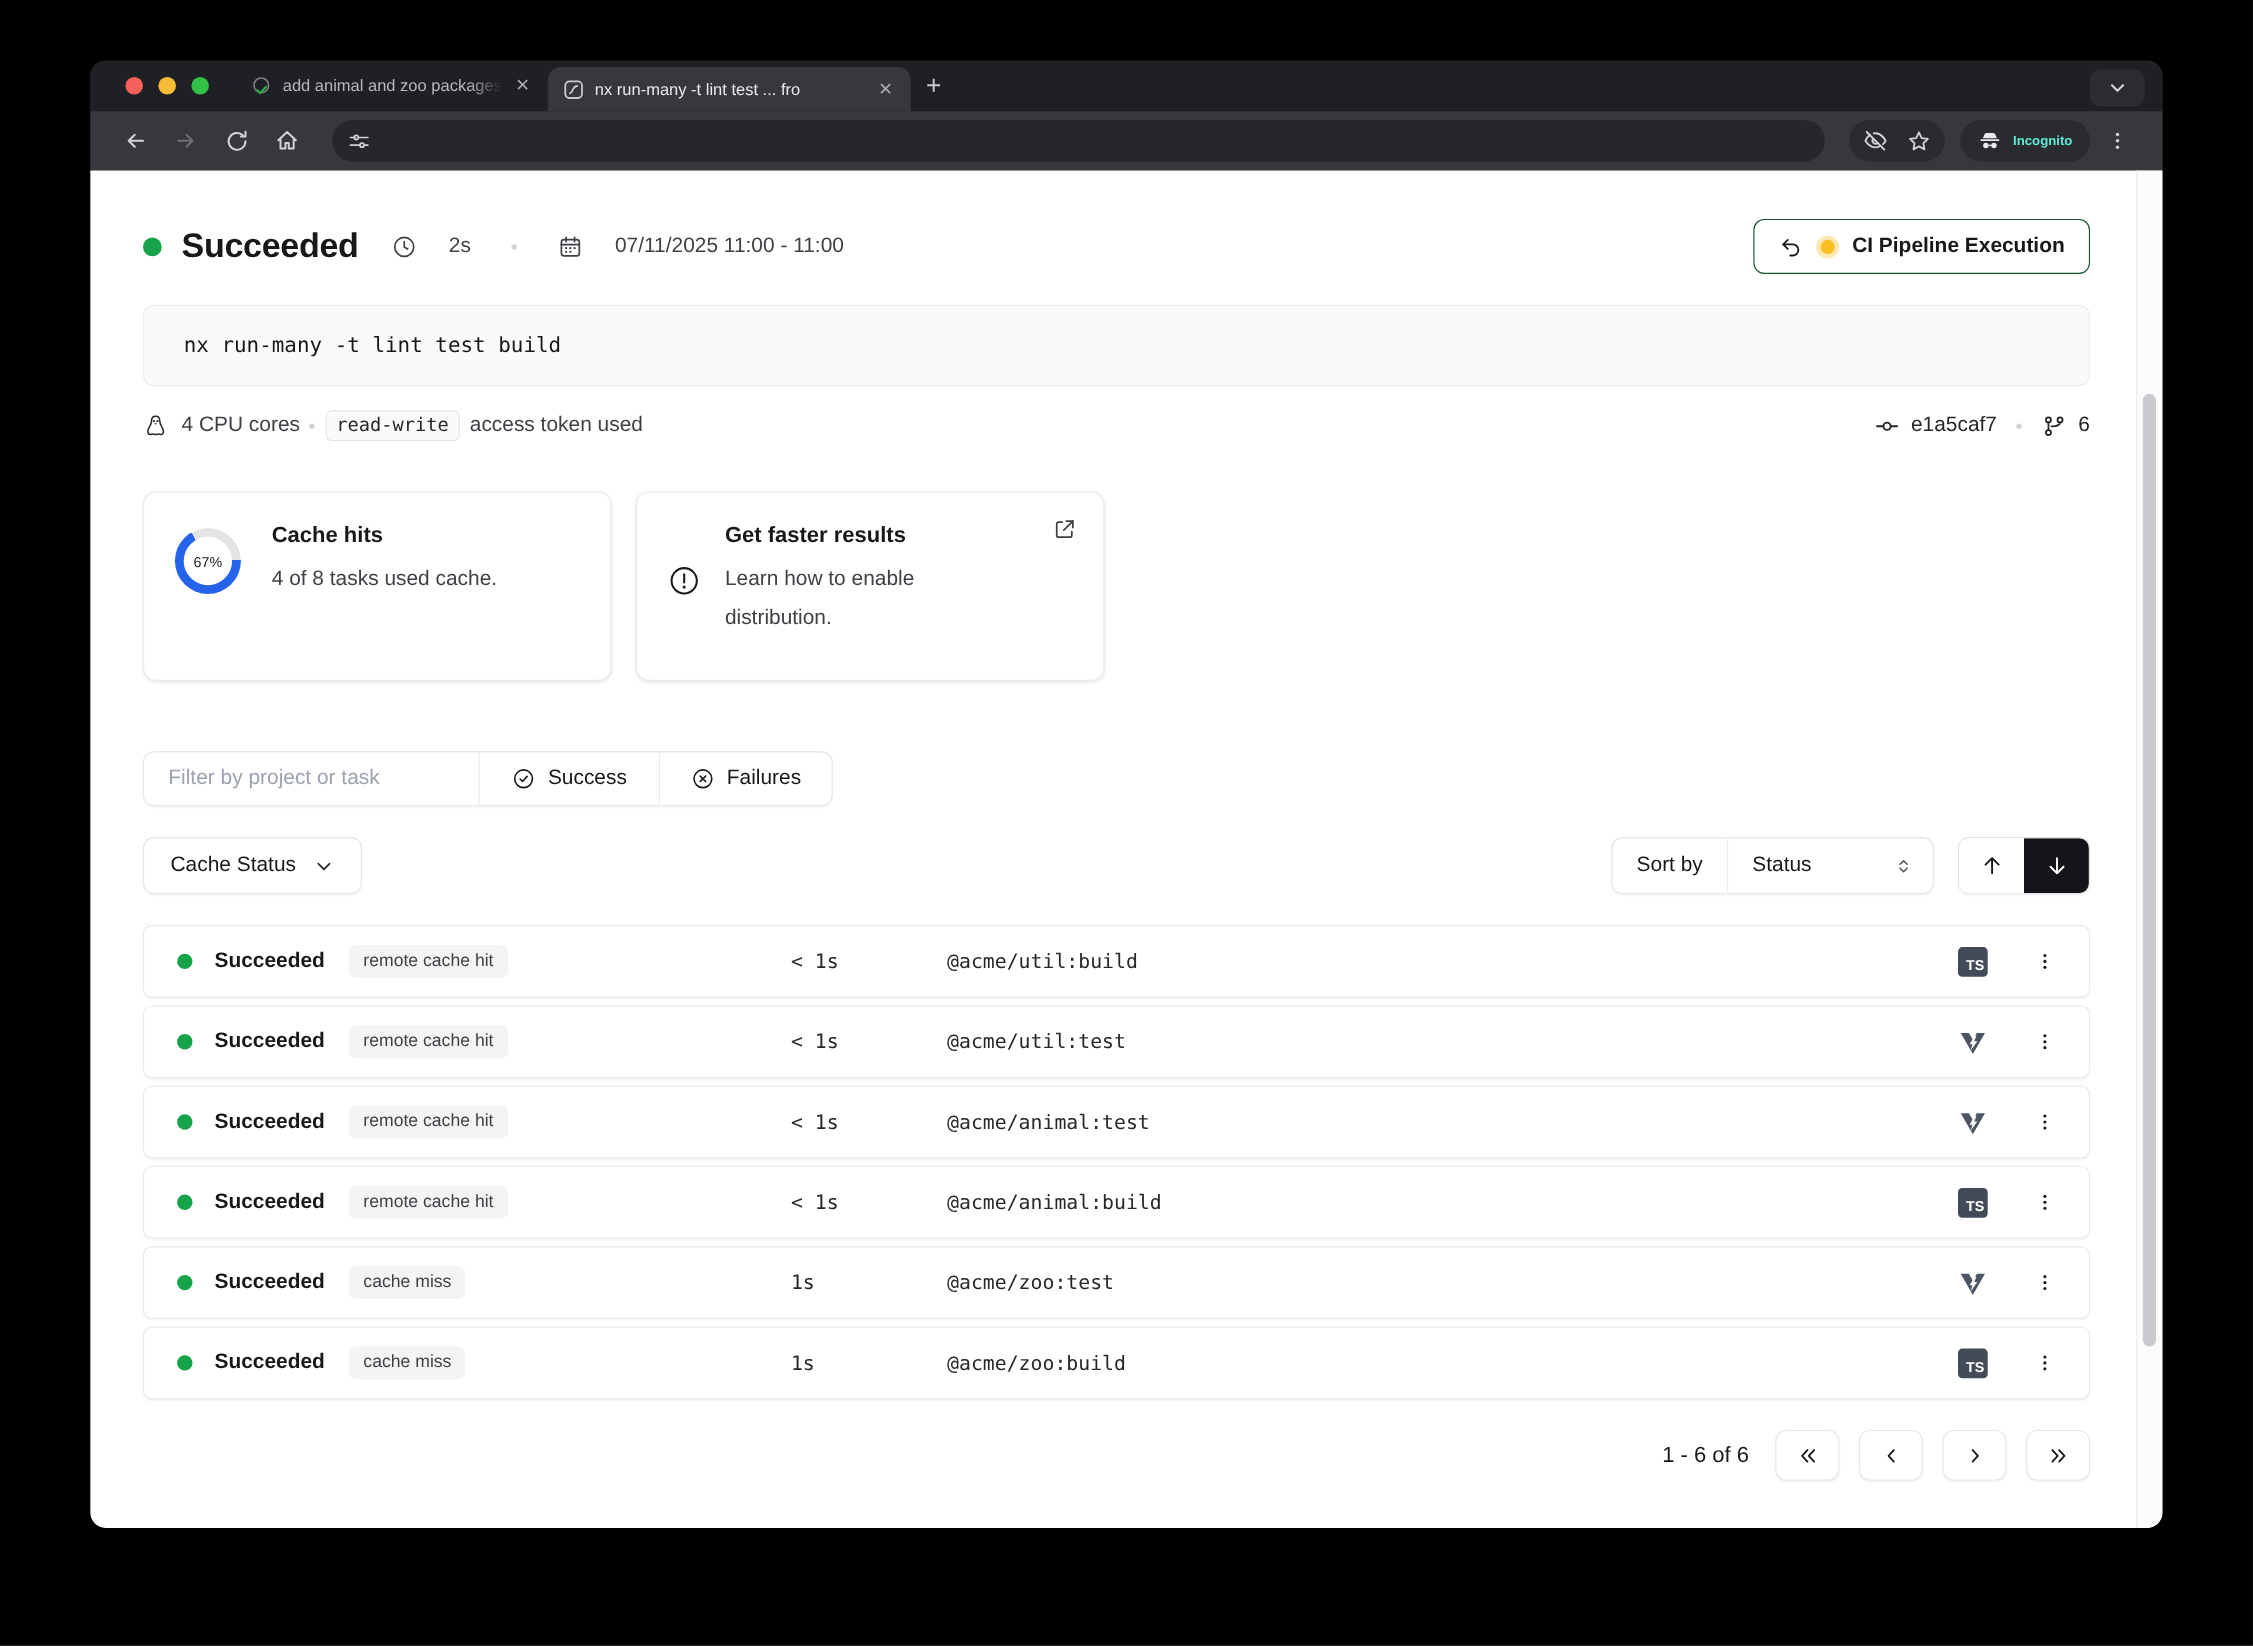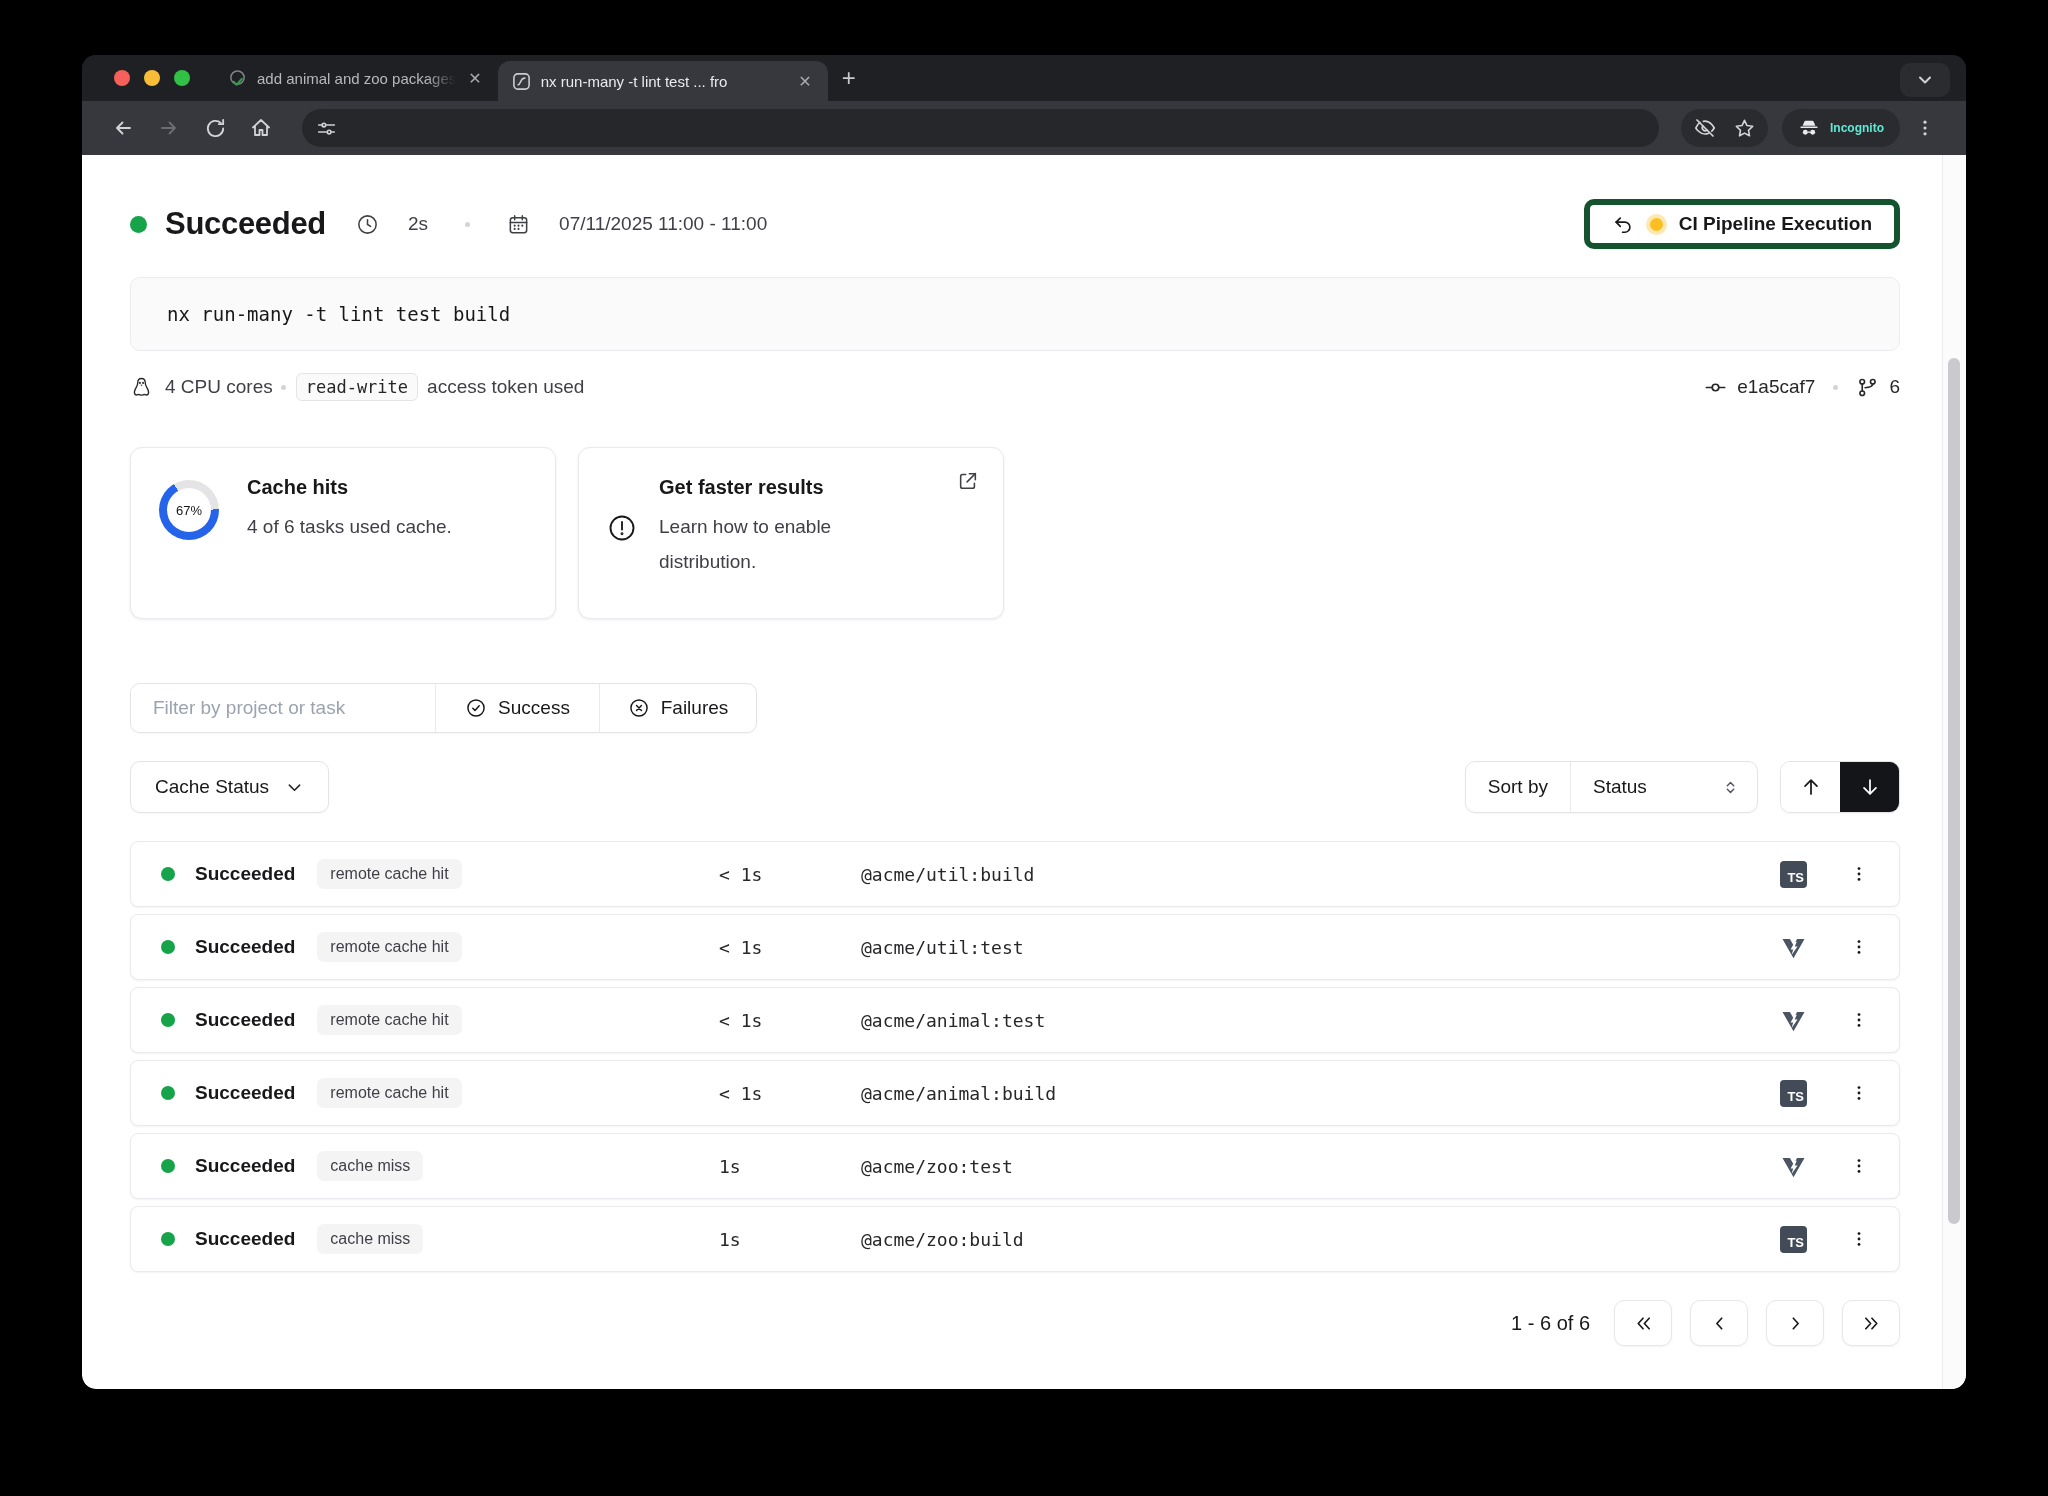--- a/index.html
+++ b/index.html
@@ -31,21 +31,21 @@
 
   
   .page { position:relative; height:1234px; background:#fff; border-radius:0 0 14px 14px; overflow:hidden; }
   .content { width:1770px; margin-left:48px; }
 
   .head-row { margin-top:44px; display:flex; align-items:center; }
   .status-dot { width:17px; height:17px; border-radius:50%; background:#16a34a; margin-right:18px; }
   .h1 { font-size:31px; font-weight:700; color:#18181b; letter-spacing:-.3px; }
   .head-meta { display:flex; align-items:center; gap:29px; margin-left:30px; color:#3f3f46; font-size:19px; }
   .sep-dot { width:5px; height:5px; border-radius:50%; background:#d4d4d8; margin:0 8px; }
-  .pipeline-btn { margin-left:auto; height:50px; border:6px solid #14532d; border-radius:10px; background:#fff;
+  .pipeline-btn { margin-left:auto; height:50px; border:1px solid #14532d; border-radius:10px; background:#fff;
     box-shadow:0 1px 2px rgba(0,0,0,.06); display:flex; align-items:center; gap:13px; padding:0 22px; }
   .pipeline-btn .amber { width:13px; height:13px; border-radius:50%; background:#fbbf24; box-shadow:0 0 0 4px #fde8b4; margin:0 3px; }
   .pipeline-btn .lbl { font-size:19px; font-weight:700; color:#18181b; }
 
   .cmd { margin-top:28px; height:74px; background:#fafafa; border:1px solid #ececf0; border-radius:10px;
     display:flex; align-items:center; padding:0 36px; font-family:"DejaVu Sans Mono", monospace; font-size:19px; color:#18181b; }
 
   .meta-row { margin-top:22px; display:flex; align-items:center; font-size:19px; color:#3f3f46; }
   .meta-row .chip { font-family:"DejaVu Sans Mono", monospace; font-size:17px; border:1px solid #e4e4e7; background:#fafafa; border-radius:6px; padding:3px 9px; color:#27272a; margin:0 9px 0 2px; }
   .meta-right { margin-left:auto; display:flex; align-items:center; gap:10px; color:#27272a; }
@@ -286,21 +286,21 @@
       </div>
 
       <div class="cards">
         <div class="card">
           <div class="card-flex">
             <div class="donut" style="background: conic-gradient(from -30deg, rgb(228, 228, 231) 0deg, rgb(228, 228, 231) 33%, rgb(37, 99, 235) 33%, rgb(37, 99, 235) 100%);">
               <span class="pct">67%</span>
             </div>
             <div>
               <div class="card-title">Cache hits</div>
-              <div class="card-sub">4 of 6 tasks used cache.</div>
+              <div class="card-sub">4 of 8 tasks used cache.</div>
             </div>
           </div>
         </div>
 
         <div class="card">
           <span class="ext-link">
             <svg width="22" height="22" viewBox="0 0 24 24" fill="none" stroke="#3f3f46" stroke-width="1.7" stroke-linecap="round" stroke-linejoin="round">
                 <path d="M9.5 5H6a2 2 0 0 0-2 2v11a2 2 0 0 0 2 2h11a2 2 0 0 0 2-2v-3.5"></path>
                 <path d="M13.5 4H20v6.5"></path>
                 <path d="M20 4 11 13"></path>

